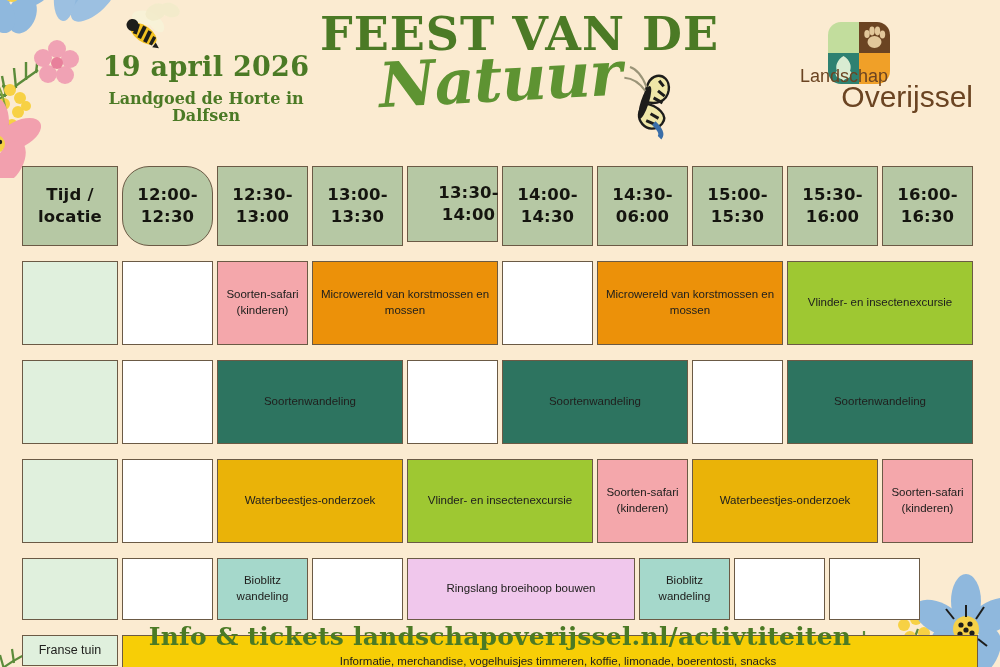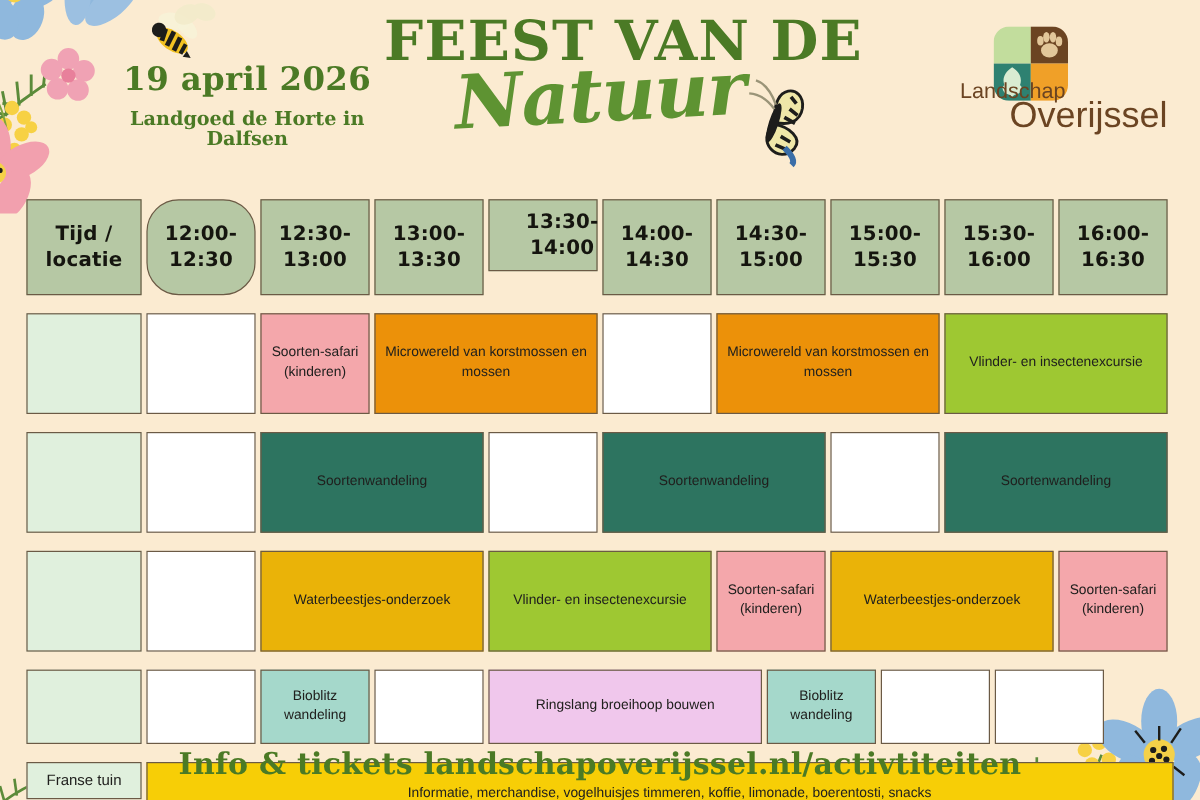--- a/index.html
+++ b/index.html
@@ -316,31 +316,31 @@
           <div>12:30</div>
         </div>
         <div class="cell hdr rowh-hdr c" style="height: 80px; flex-direction: column;">
           <div>12:30-</div>
           <div>13:00</div>
         </div>
         <div class="cell hdr rowh-hdr c" style="height: 80px; flex-direction: column;">
           <div>13:00-</div>
           <div>13:30</div>
         </div>
-        <div class="cell hdr rowh-hdr c" style="height: 60px; flex-direction: column; padding-left: 37px;">
+        <div class="cell hdr rowh-hdr c" style="height: 76px; flex-direction: column; padding-left: 37px;">
           <div>13:30-</div>
           <div>14:00</div>
         </div>
         <div class="cell hdr rowh-hdr c" style="height: 80px; flex-direction: column;">
           <div>14:00-</div>
           <div>14:30</div>
         </div>
         <div class="cell hdr rowh-hdr c" style="height: 80px; flex-direction: column;">
           <div>14:30-</div>
-          <div>15:00</div>
+          <div>06:00</div>
         </div>
         <div class="cell hdr rowh-hdr c" style="height: 80px; flex-direction: column;">
           <div>15:00-</div>
           <div>15:30</div>
         </div>
         <div class="cell hdr rowh-hdr c" style="height: 80px; flex-direction: column;">
           <div>15:30-</div>
           <div>16:00</div>
         </div>
         <div class="cell hdr rowh-hdr c" style="height: 80px; flex-direction: column;">

